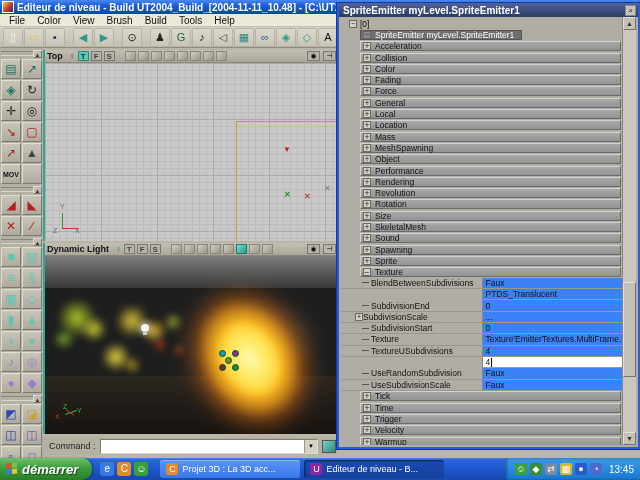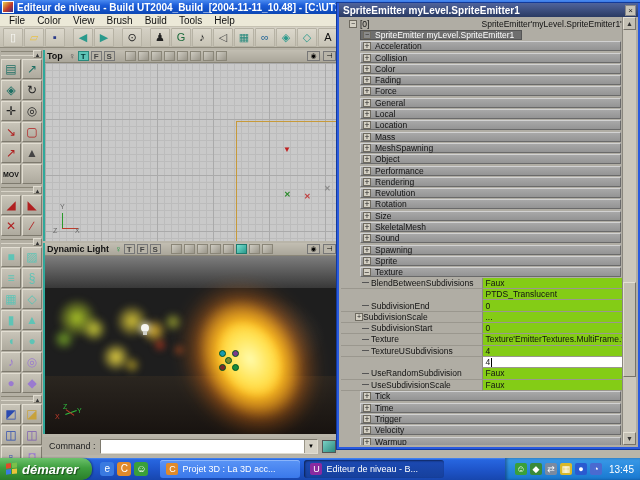--- a/index.html
+++ b/index.html
@@ -108,21 +108,21 @@
   .catbar{flex:1;height:10px;margin-right:1px;background:linear-gradient(180deg,#a8a8a8,#949494);
     border:1px solid;border-color:#d2d2d2 #6a6a6a #6a6a6a #d2d2d2;box-sizing:border-box;
     display:flex;align-items:center;gap:4px;padding-left:2px;}
   .catbar span{font-size:8.5px;}
   .selbar{height:10px;background:#6e6e6e;color:#fff;display:flex;align-items:center;gap:4px;
     padding:0 6px 0 2px;border:1px solid #555;box-sizing:border-box;}
   .prop-label{position:absolute;left:0;top:0;bottom:0;width:50%;display:flex;align-items:center;
     border-bottom:1px solid #9a978e;box-sizing:border-box;background:#b0ada4;}
   .prop-label .tline{width:7px;height:1px;background:#555;margin:0 2px 0 21px;flex:0 0 auto;}
   .prop-value{position:absolute;left:50%;right:0;top:0;bottom:0;display:flex;align-items:center;
-    padding-left:3px;background:#84cc16;border-bottom:1px solid #9a978e;border-left:1px solid #8a877e;
+    padding-left:3px;background:#3b82f6;border-bottom:1px solid #9a978e;border-left:1px solid #8a877e;
     box-sizing:border-box;white-space:nowrap;overflow:hidden;}
   .prow.sel .prop-label{font-weight:bold;}
   .prow.sel .prop-value{background:#fff;}
   .caret{display:inline-block;width:1px;height:9px;background:#000;margin-left:1px;}
   .pwscroll{position:absolute;right:0;top:0;bottom:0;width:14px;background:#cbc7bc;
     border-left:1px solid #8a877e;box-sizing:border-box;}
   .sarr{position:absolute;left:0;width:13px;height:13px;background:#c4c0b4;border:1px solid;
     border-color:#e4e0d4 #76726a #76726a #e4e0d4;box-sizing:border-box;font-size:7px;line-height:11px;text-align:center;color:#333;}
   .sthumb{position:absolute;left:0;width:13px;top:62%;height:22%;background:#c4c0b4;border:1px solid;
     border-color:#e4e0d4 #76726a #76726a #e4e0d4;box-sizing:border-box;}
@@ -362,21 +362,20 @@
   <div class="propwin">
     <div class="pwtitle">
       <span class="pttext">SpriteEmitter myLevel.SpriteEmitter1</span>
       <span class="pclose">×</span>
     </div>
     <div class="pwbody">
       <div class="pwrows" id="pwrows">
           <div class="prow" style="padding-left: 8px;">
             <span class="pbox">−</span>
             <span style="margin-left: 3px;">[0]</span>
-            <span style="position: absolute; left: 50%; white-space: nowrap;">SpriteEmitter'myLevel.SpriteEmitter1'</span>
           </div>
           <div class="prow" style="padding-left: 19px;">
             <span class="selbar" style="width: 62%;">
               <span class="pbox" style="background: rgb(138, 138, 138);">−</span>
               <span>SpriteEmitter myLevel.SpriteEmitter1</span>
             </span>
           </div>
           <div class="prow" style="padding-left: 19px;">
             <span class="catbar">
               <span class="pbox">+</span>

